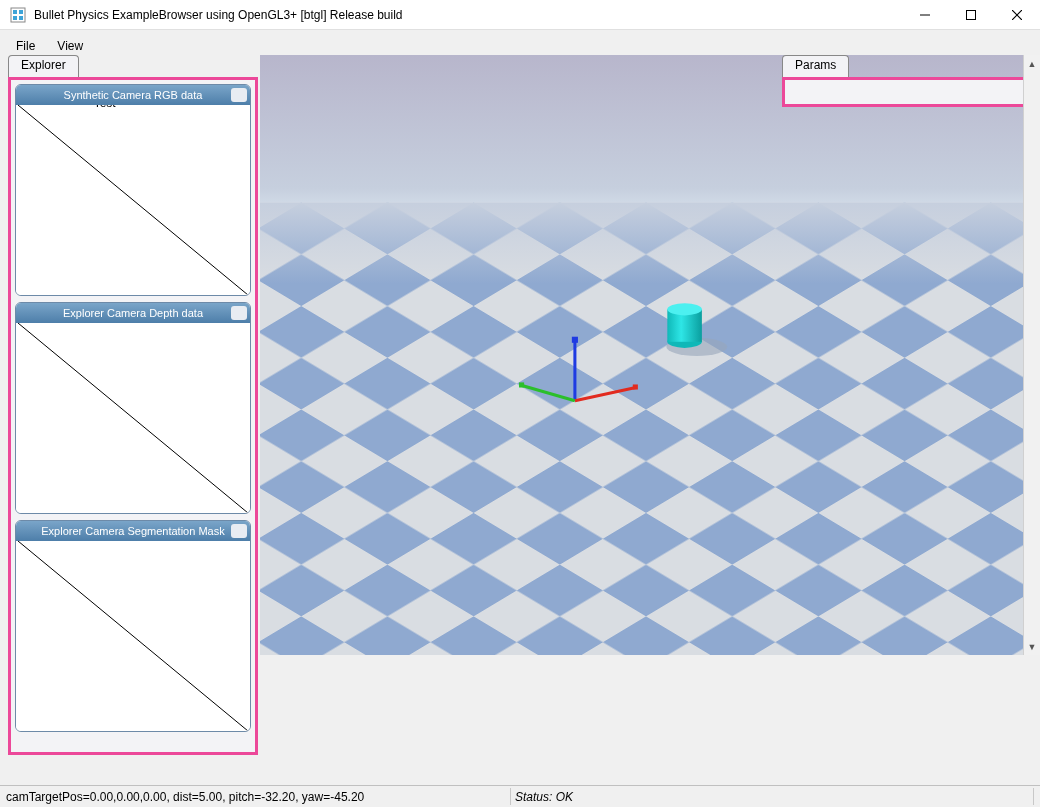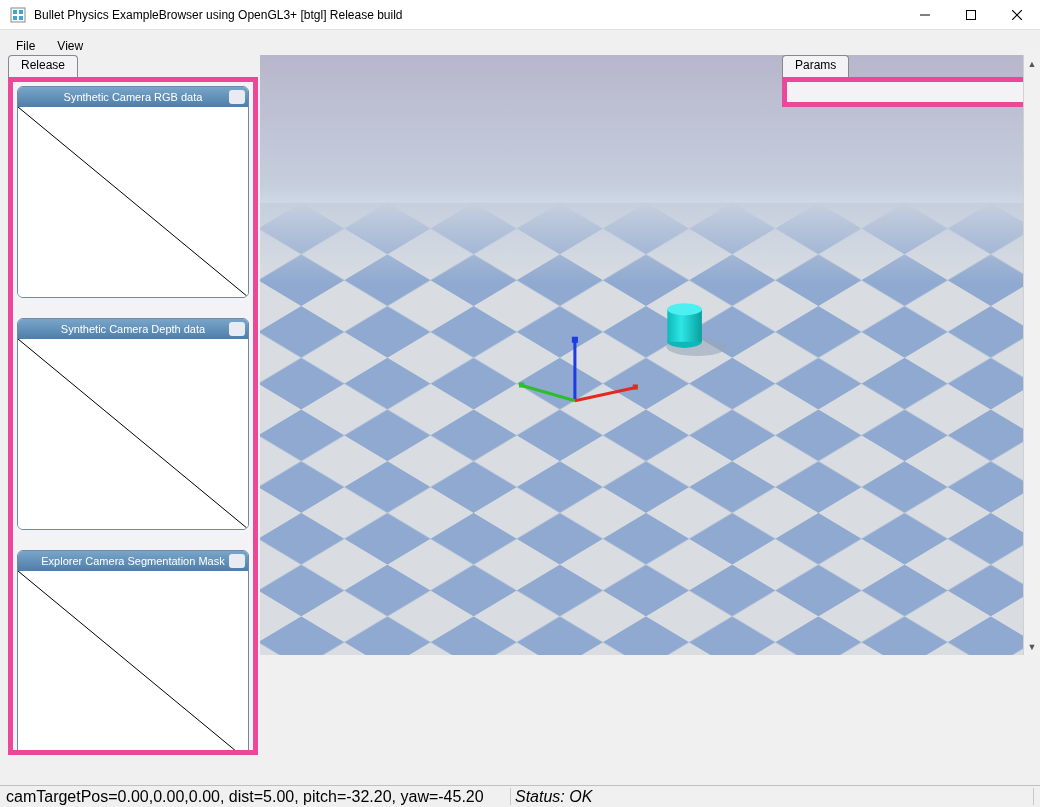--- a/index.html
+++ b/index.html
@@ -64,25 +64,25 @@
     background: #e8e8f0; padding: 2px 12px;
     border-radius: 4px 4px 0 0;
     font-size: 12px;
     margin-right: 2px;
     position: relative;
   }
   .tab.active { background: #f3f3f6; z-index: 2; }
   .tab.inactive { background: #dcdce4; top: 2px; margin-top: 36px; }
 
   .panel-body {
-    border: 5px solid #ec4899;
+    border: 3px solid #ec4899;
     background: #f3f3f6;
     padding: 4px;
     height: calc(100% - 22px);
-    display: flex; flex-direction: column; gap: 20px;
+    display: flex; flex-direction: column; gap: 6px;
     overflow: hidden;
   }
 
   .preview-card {
     border: 1px solid #6d8aa8;
     border-radius: 6px;
     background: #fff;
     overflow: hidden;
     flex: 0 0 auto;
   }
@@ -120,21 +120,21 @@
   }
   .scroll-btn {
     height: 17px; display:flex; align-items:center; justify-content:center;
     font-size: 9px; color:#555;
   }
 
   
   .statusbar {
     position: absolute; left: 0; right: 0; bottom: 0; height: 22px;
     background: #f0f0f0; border-top: 1px solid #c0c0c0;
-    display: flex; align-items: center; font-size: 16px; color: #000;
+    display: flex; align-items: center; font-size: 12px; color: #000;
   }
   .status-left { padding-left: 6px; flex: 0 0 auto; }
   .status-mid { position: absolute; left: 515px; font-style: italic; }
   .status-sep { position:absolute; left: 510px; top:2px; bottom:2px; width:1px; background:#c8c8c8; }
   .status-sep2 { position:absolute; right: 6px; top:2px; bottom:2px; width:1px; background:#c8c8c8; }
 </style>
 </head>
 <body>
 
 <div class="titlebar">
@@ -223,40 +223,40 @@
       <g>
         <ellipse cx="418" cy="287" rx="17" ry="6" fill="#0fb8b8"></ellipse>
         <rect x="401" y="255" width="34" height="32" fill="url(#cylSide)"></rect>
         <ellipse cx="418" cy="255" rx="17" ry="6" fill="#4cf0f0"></ellipse>
       </g>
     </svg>
   </div>
 
   <div class="left-panel">
     <div class="tabstrip">
-      <div class="tab active">Release</div>
+      <div class="tab active">Explorer</div>
       <div class="tab inactive">Test</div>
     </div>
     <div class="panel-body">
 
       <div class="preview-card">
         <div class="card-head">
           <span>Synthetic Camera RGB data</span>
           <span class="collapse-btn"></span>
         </div>
         <div class="card-body">
           <svg viewBox="0 0 230 190">
               <line x1="0" y1="0" x2="230" y2="190" stroke="#000" stroke-width="1"></line>
             </svg>
         </div>
       </div>
 
       <div class="preview-card">
         <div class="card-head">
-          <span>Synthetic Camera Depth data</span>
+          <span>Explorer Camera Depth data</span>
           <span class="collapse-btn"></span>
         </div>
         <div class="card-body">
           <svg viewBox="0 0 230 190">
               <line x1="0" y1="0" x2="230" y2="190" stroke="#000" stroke-width="1"></line>
             </svg>
         </div>
       </div>
 
       <div class="preview-card">

